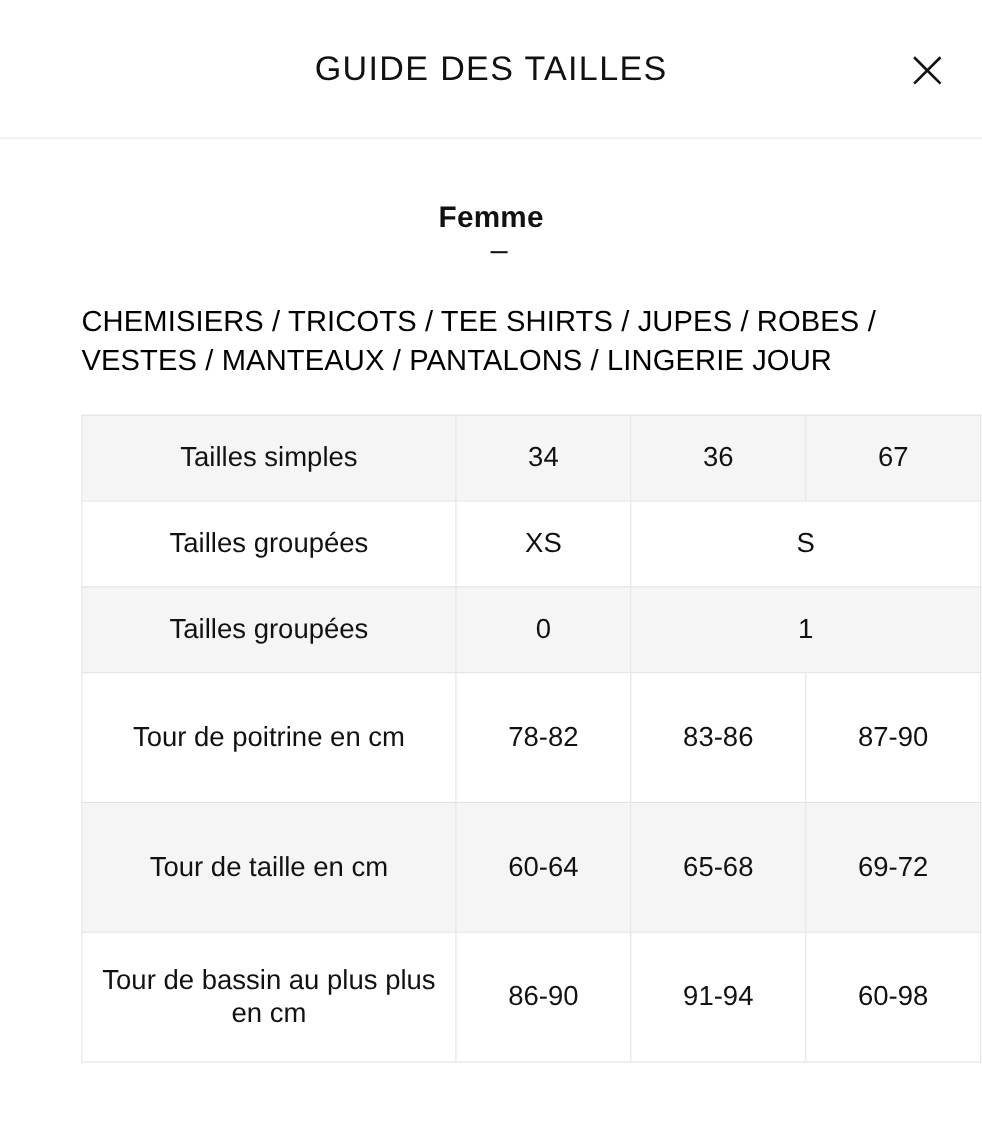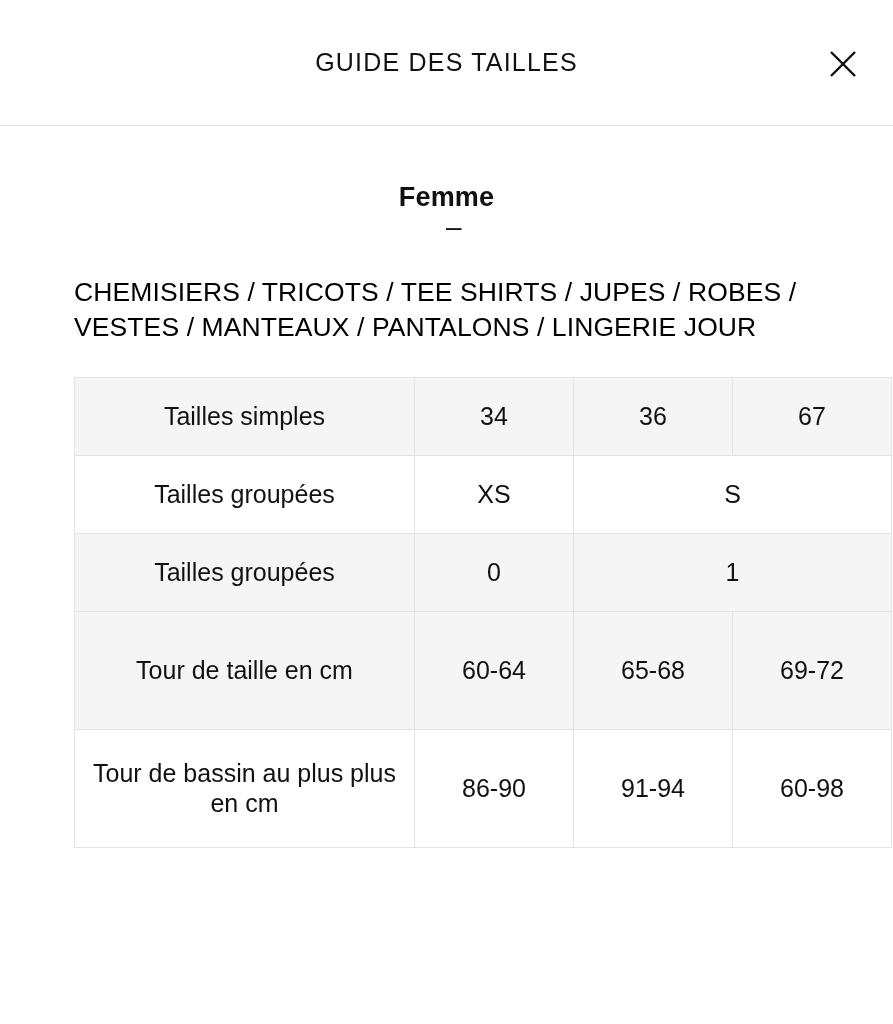--- a/index.html
+++ b/index.html
@@ -23,21 +23,21 @@
   .modal-header {
     position: relative;
     height: 126px;
     border-bottom: 1px solid #e6e6e6;
     display: flex;
     align-items: center;
     justify-content: center;
     flex: none;
   }
   .modal-title {
-    font-size: 25px;
+    font-size: 31px;
     letter-spacing: 1.2px;
     font-weight: 400;
     color: #111111;
     text-align: center;
   }
   .close-btn {
     position: absolute;
     right: 28px;
     top: 42px;
     width: 44px;
@@ -148,20 +148,26 @@
           <tr class="plain short">
             <td class="label-cell">Tailles groupées</td>
             <td class="val-cell">XS</td>
             <td class="val-cell" colspan="2">S</td>
           </tr>
           <tr class="shaded short">
             <td class="label-cell">Tailles groupées</td>
             <td class="val-cell">0</td>
             <td class="val-cell" colspan="2">1</td>
           </tr>
+          <tr class="plain tall">
+            <td class="label-cell">Tour de poitrine en cm</td>
+            <td class="val-cell">78-82</td>
+            <td class="val-cell">83-86</td>
+            <td class="val-cell">87-90</td>
+          </tr>
           <tr class="shaded tall">
             <td class="label-cell">Tour de taille en cm</td>
             <td class="val-cell">60-64</td>
             <td class="val-cell">65-68</td>
             <td class="val-cell">69-72</td>
           </tr>
           <tr class="plain tall">
             <td class="label-cell">Tour de bassin au plus plus en cm</td>
             <td class="val-cell">86-90</td>
             <td class="val-cell">91-94</td>

